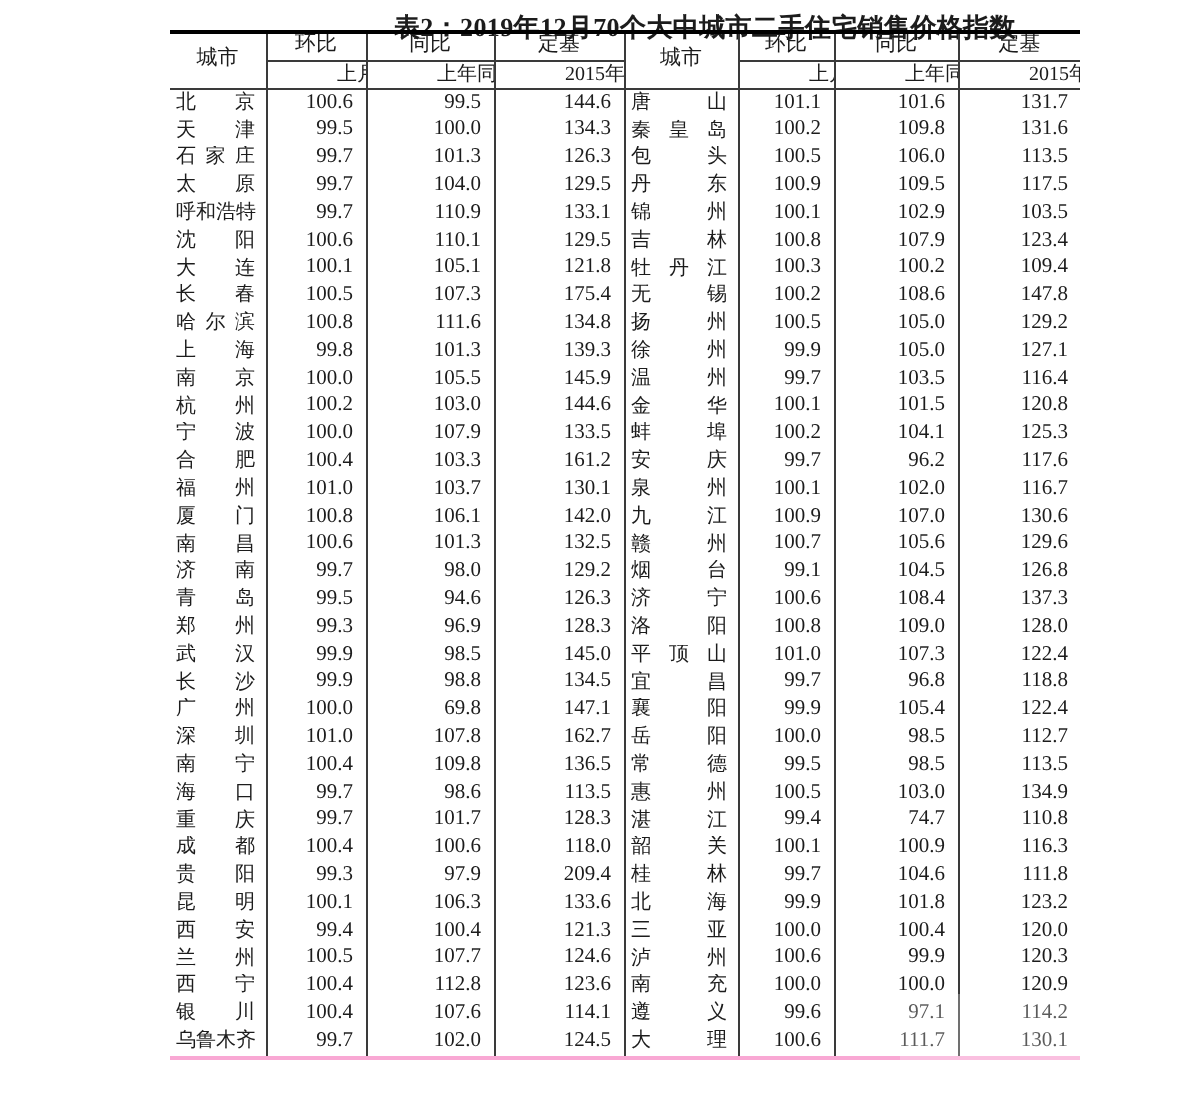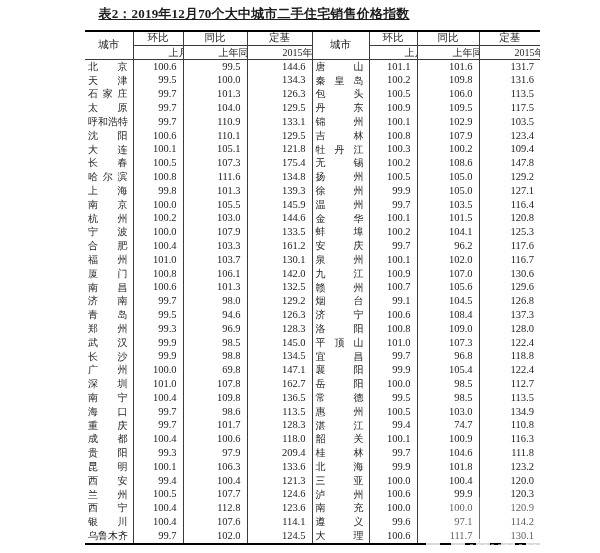--- a/index.html
+++ b/index.html
@@ -2,27 +2,27 @@
 <html><head>
 <meta charset="utf-8">
 <style>
   html,body{margin:0;padding:0;}
   body{
     width:600px;height:553px;position:relative;background:#ffffff;
     font-family:"Liberation Serif","DejaVu Serif",serif;color:#1c1c1c;
     overflow:hidden;
   }
   .title{
-    position:absolute;top:5px;left:0;width:508px;text-align:center;
-    font-size:13px;font-weight:bold;letter-spacing:0.2px;text-decoration:underline;
+    position:absolute;top:5px;left:0;width:508px;text-align:right;
+    font-size:13px;font-weight:bold;letter-spacing:0.2px;
   }
   table.price-table{
-    position:absolute;left:85px;top:30px;width:455px;
+    position:absolute;left:85px;top:15px;width:455px;
     border-collapse:collapse;table-layout:fixed;
-    border-top:2px solid #000;border-bottom:2px solid #000000;
+    border-top:2px solid #000;border-bottom:2px solid #f9a8d4;
     font-size:10.5px;line-height:1;
   }
   th,td{
     padding:0;margin:0;font-weight:normal;white-space:nowrap;overflow:hidden;
     vertical-align:middle;
   }
   thead th{height:13px;text-align:center;border-bottom:1px solid #3a3a3a;}
   thead th.sub{font-size:10px;padding-left:35px;}
   tbody td{height:13.8px;}
   .bl{border-left:1px solid #3a3a3a;}

